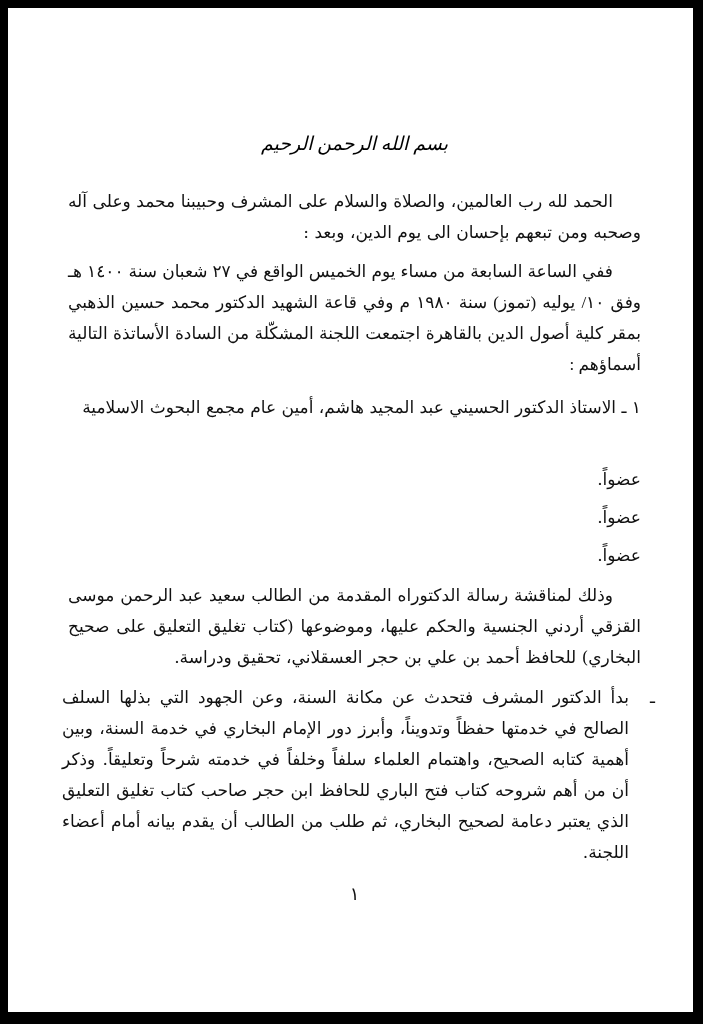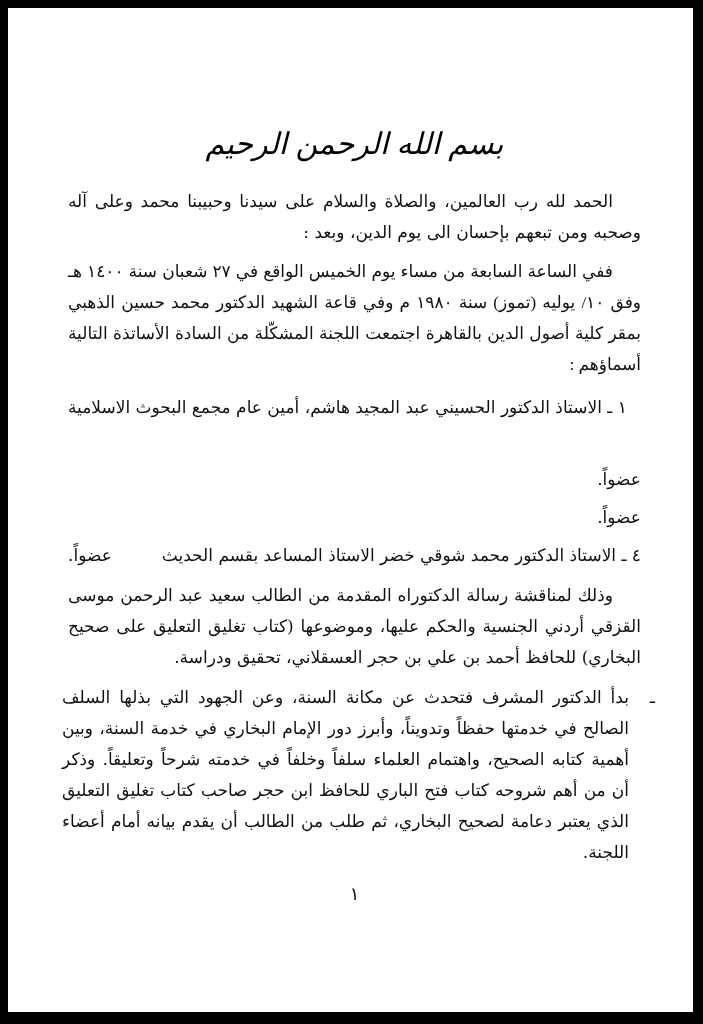--- a/index.html
+++ b/index.html
@@ -33,23 +33,23 @@
       font-family: "DejaVu Serif", "Liberation Serif", serif;
       color: #111;
       font-size: 17px;
       line-height: 31px;
     }
     .basmala {
       position: absolute;
       top: 128px;
       left: 0; right: 0;
       text-align: center;
-      font-size: 30px;
+      font-size: 19px;
       font-style: italic;
-      font-family: Liberation Sans, sans-serif;
+      font-family: Liberation Serif, serif;
       color: #000;
     }
     .block {
       position: absolute;
       left: 0; right: 0;
       text-align: justify;
       text-align-last: right;
     }
     .indent { text-indent: 28px; }
     .item {
@@ -86,38 +86,37 @@
   </style>
 </head>
 <body>
 
 <div class="frame"></div>
 
 <div class="page">
 
   <div class="basmala">بسم الله الرحمن الرحيم</div>
 
-  <p class="block indent" style="top:186px; margin:0;">الحمد لله رب العالمين، والصلاة والسلام على سيدنا وحبيبنا محمد وعلى آله وصحبه ومن تبعهم بإحسان الى يوم الدين، وبعد :</p>
+  <p class="block indent" style="top:186px; margin:0;">الحمد لله رب العالمين، والصلاة والسلام على المشرف وحبيبنا محمد وعلى آله وصحبه ومن تبعهم بإحسان الى يوم الدين، وبعد :</p>
 
   <p class="block indent" style="top:256px; margin:0;font-family:Liberation Serif, serif;">ففي الساعة السابعة من مساء يوم الخميس الواقع في ٢٧ شعبان سنة ١٤٠٠ هـ وفق ١٠/ يوليه (تموز) سنة ١٩٨٠ م وفي قاعة الشهيد الدكتور محمد حسين الذهبي بمقر كلية أصول الدين بالقاهرة اجتمعت اللجنة المشكّلة من السادة الأساتذة التالية أسماؤهم :</p>
 
   <div class="item-wrap" style="top:392px;">
-    <div style="text-align:left;">١ ـ الاستاذ الدكتور الحسيني عبد المجيد هاشم، أمين عام مجمع البحوث الاسلامية</div>
+    <div style="text-align:right;">١ ـ الاستاذ الدكتور الحسيني عبد المجيد هاشم، أمين عام مجمع البحوث الاسلامية</div>
   </div>
 
   <div class="item" style="top:464px;">
     <span class="role">عضواً.</span>
   </div>
 
   <div class="item" style="top:502px;">
     <span class="role">عضواً.</span>
   </div>
 
   <div class="item" style="top:540px;">
-    <span class="main">٤ ـ الاستاذ الدكتور محمد شوقي خضر الاستاذ المساعد بقسم الحديث</span>
     <span class="role">عضواً.</span>
   </div>
 
   <p class="block indent" style="top:580px; margin:0;">وذلك لمناقشة رسالة الدكتوراه المقدمة من الطالب سعيد عبد الرحمن موسى القزقي أردني الجنسية والحكم عليها، وموضوعها (كتاب تغليق التعليق على صحيح البخاري) للحافظ أحمد بن علي بن حجر العسقلاني، تحقيق ودراسة.</p>
 
   <div class="bullet-block" style="top:682px;">
     <span class="bullet-dash">ـ</span>
     <span>بدأ الدكتور المشرف فتحدث عن مكانة السنة، وعن الجهود التي بذلها السلف الصالح في خدمتها حفظاً وتدويناً، وأبرز دور الإمام البخاري في خدمة السنة، وبين أهمية كتابه الصحيح، واهتمام العلماء سلفاً وخلفاً في خدمته شرحاً وتعليقاً. وذكر أن من أهم شروحه كتاب فتح الباري للحافظ ابن حجر صاحب كتاب تغليق التعليق الذي يعتبر دعامة لصحيح البخاري، ثم طلب من الطالب أن يقدم بيانه أمام أعضاء اللجنة.</span>
   </div>
 

